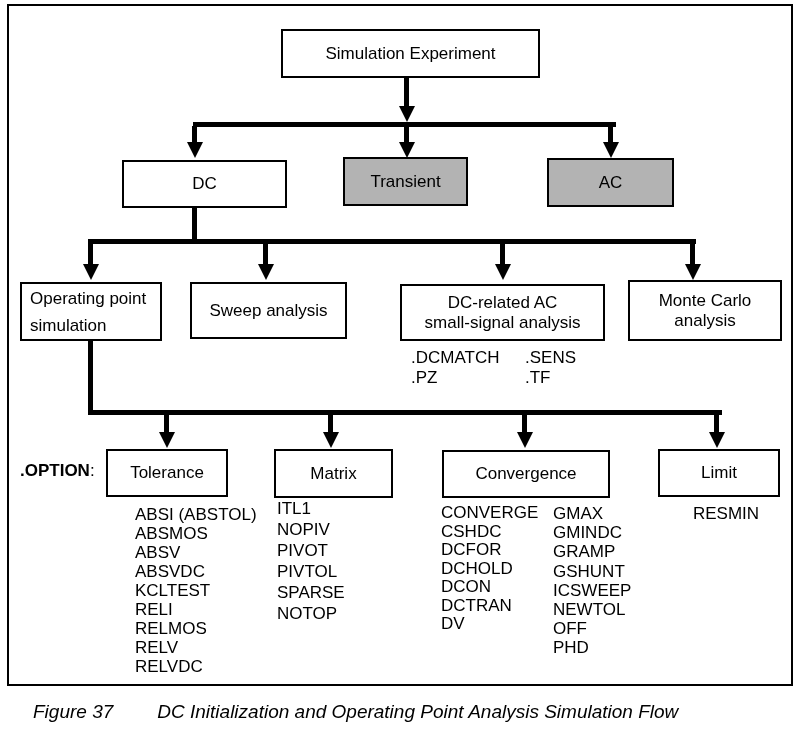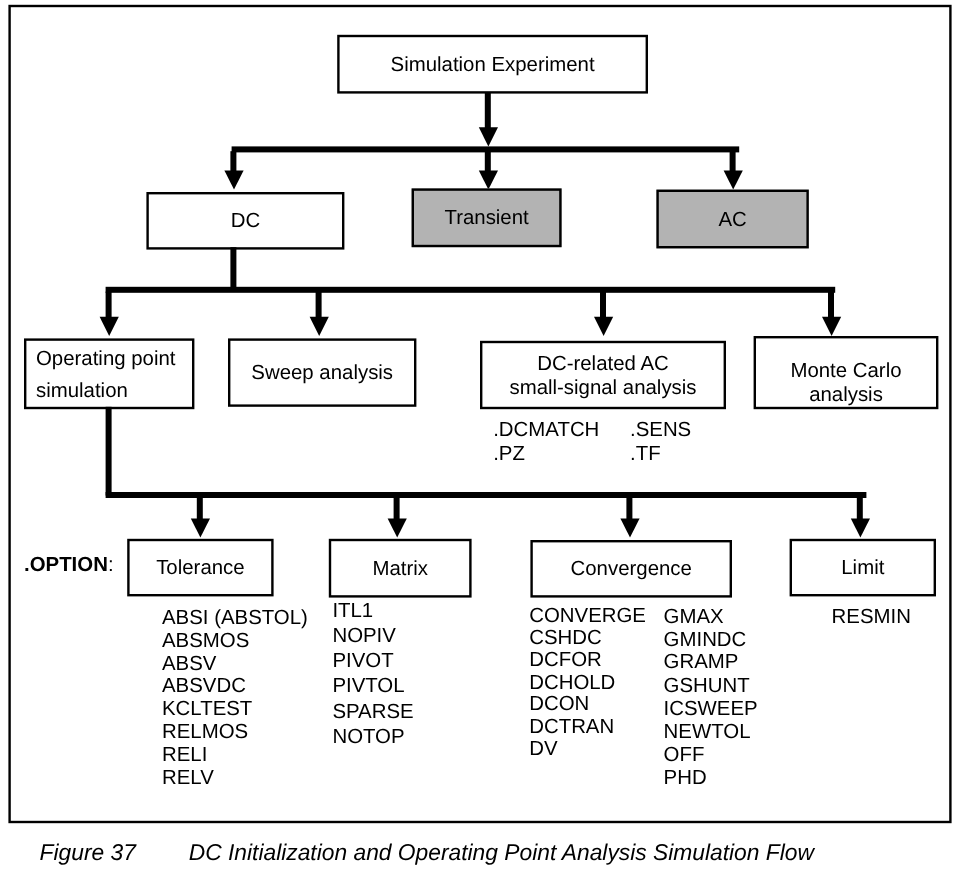--- a/index.html
+++ b/index.html
@@ -85,21 +85,21 @@
     <span>Operating point</span>
     <span>simulation</span>
   </div>
   <div class="box" style="left:190px;top:282px;width:157px;height:57px;">
     <span>Sweep analysis</span>
   </div>
   <div class="box" style="left:400px;top:284px;width:205px;height:57px;">
     <span>DC-related AC</span>
     <span>small-signal analysis</span>
   </div>
-  <div class="box" style="left:628px;top:280px;width:154px;height:61px;justify-content:flex-end;">
+  <div class="box" style="left:628px;top:280px;width:154px;height:61px;">
     <span>Monte Carlo</span>
     <span>analysis</span>
   </div>
 
   <div class="cmdlist" style="left:411px;top:348px;">
       <div>.DCMATCH</div>
       <div>.PZ</div>
     </div>
   <div class="cmdlist" style="left:525px;top:348px;">
       <div>.SENS</div>
@@ -134,23 +134,24 @@
   <div class="box" style="left:658px;top:449px;width:122px;height:48px;">
     <span>Limit</span>
   </div>
 
   <div class="kwlist lh19" style="left:135px;top:505px;">
       <div>ABSI (ABSTOL)</div>
       <div>ABSMOS</div>
       <div>ABSV</div>
       <div>ABSVDC</div>
       <div>KCLTEST</div>
+      <div>RELI</div>
       <div>RELMOS</div>
-      <div>RELI</div>
       <div>RELV</div>
+      <div>RELVDC</div>
     </div>
   <div class="kwlist lh21" style="left:277px;top:498px;">
       <div>ITL1</div>
       <div>NOPIV</div>
       <div>PIVOT</div>
       <div>PIVTOL</div>
       <div>SPARSE</div>
       <div>NOTOP</div>
     </div>
   <div class="kwlist lh185" style="left:441px;top:504px;">

